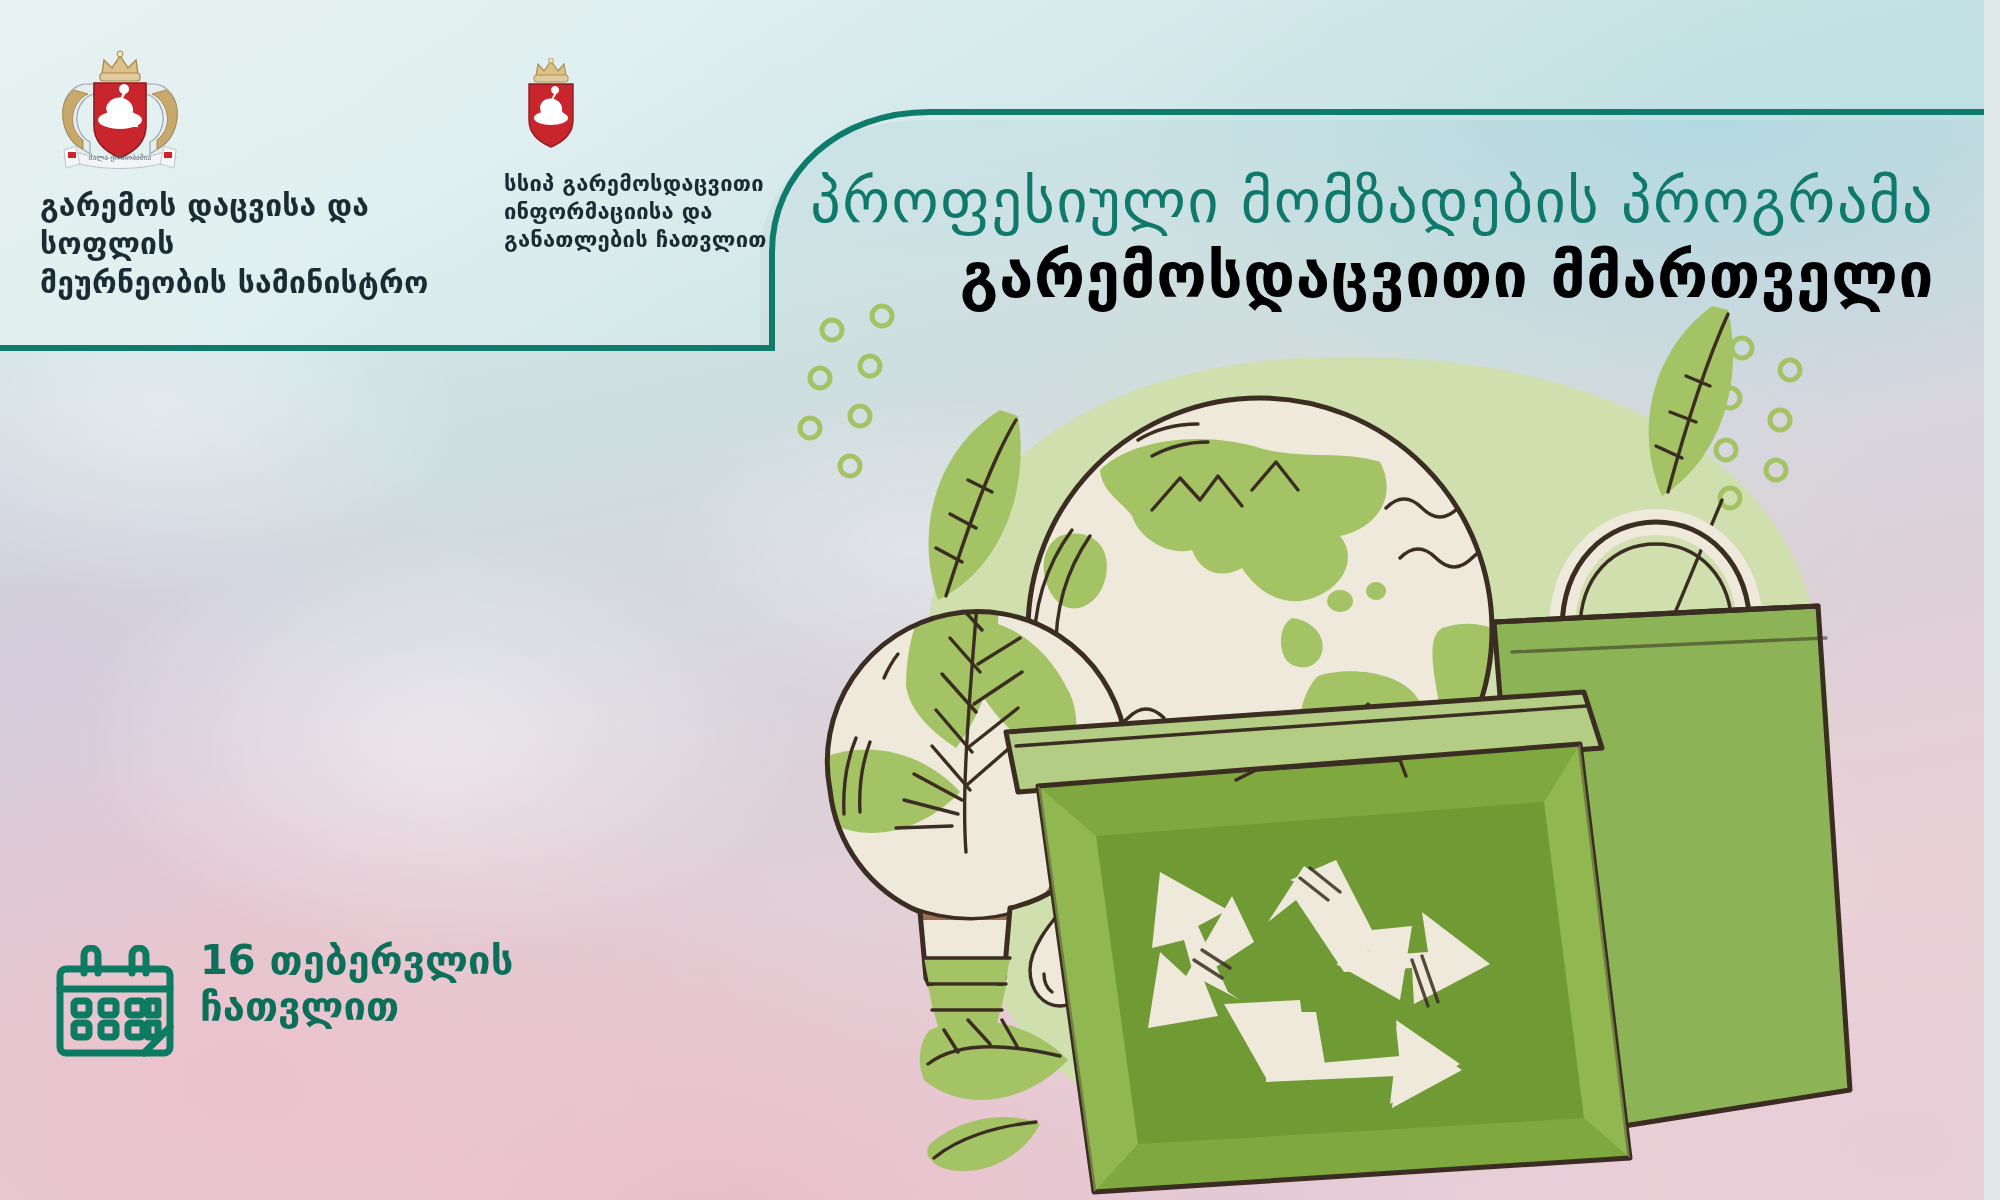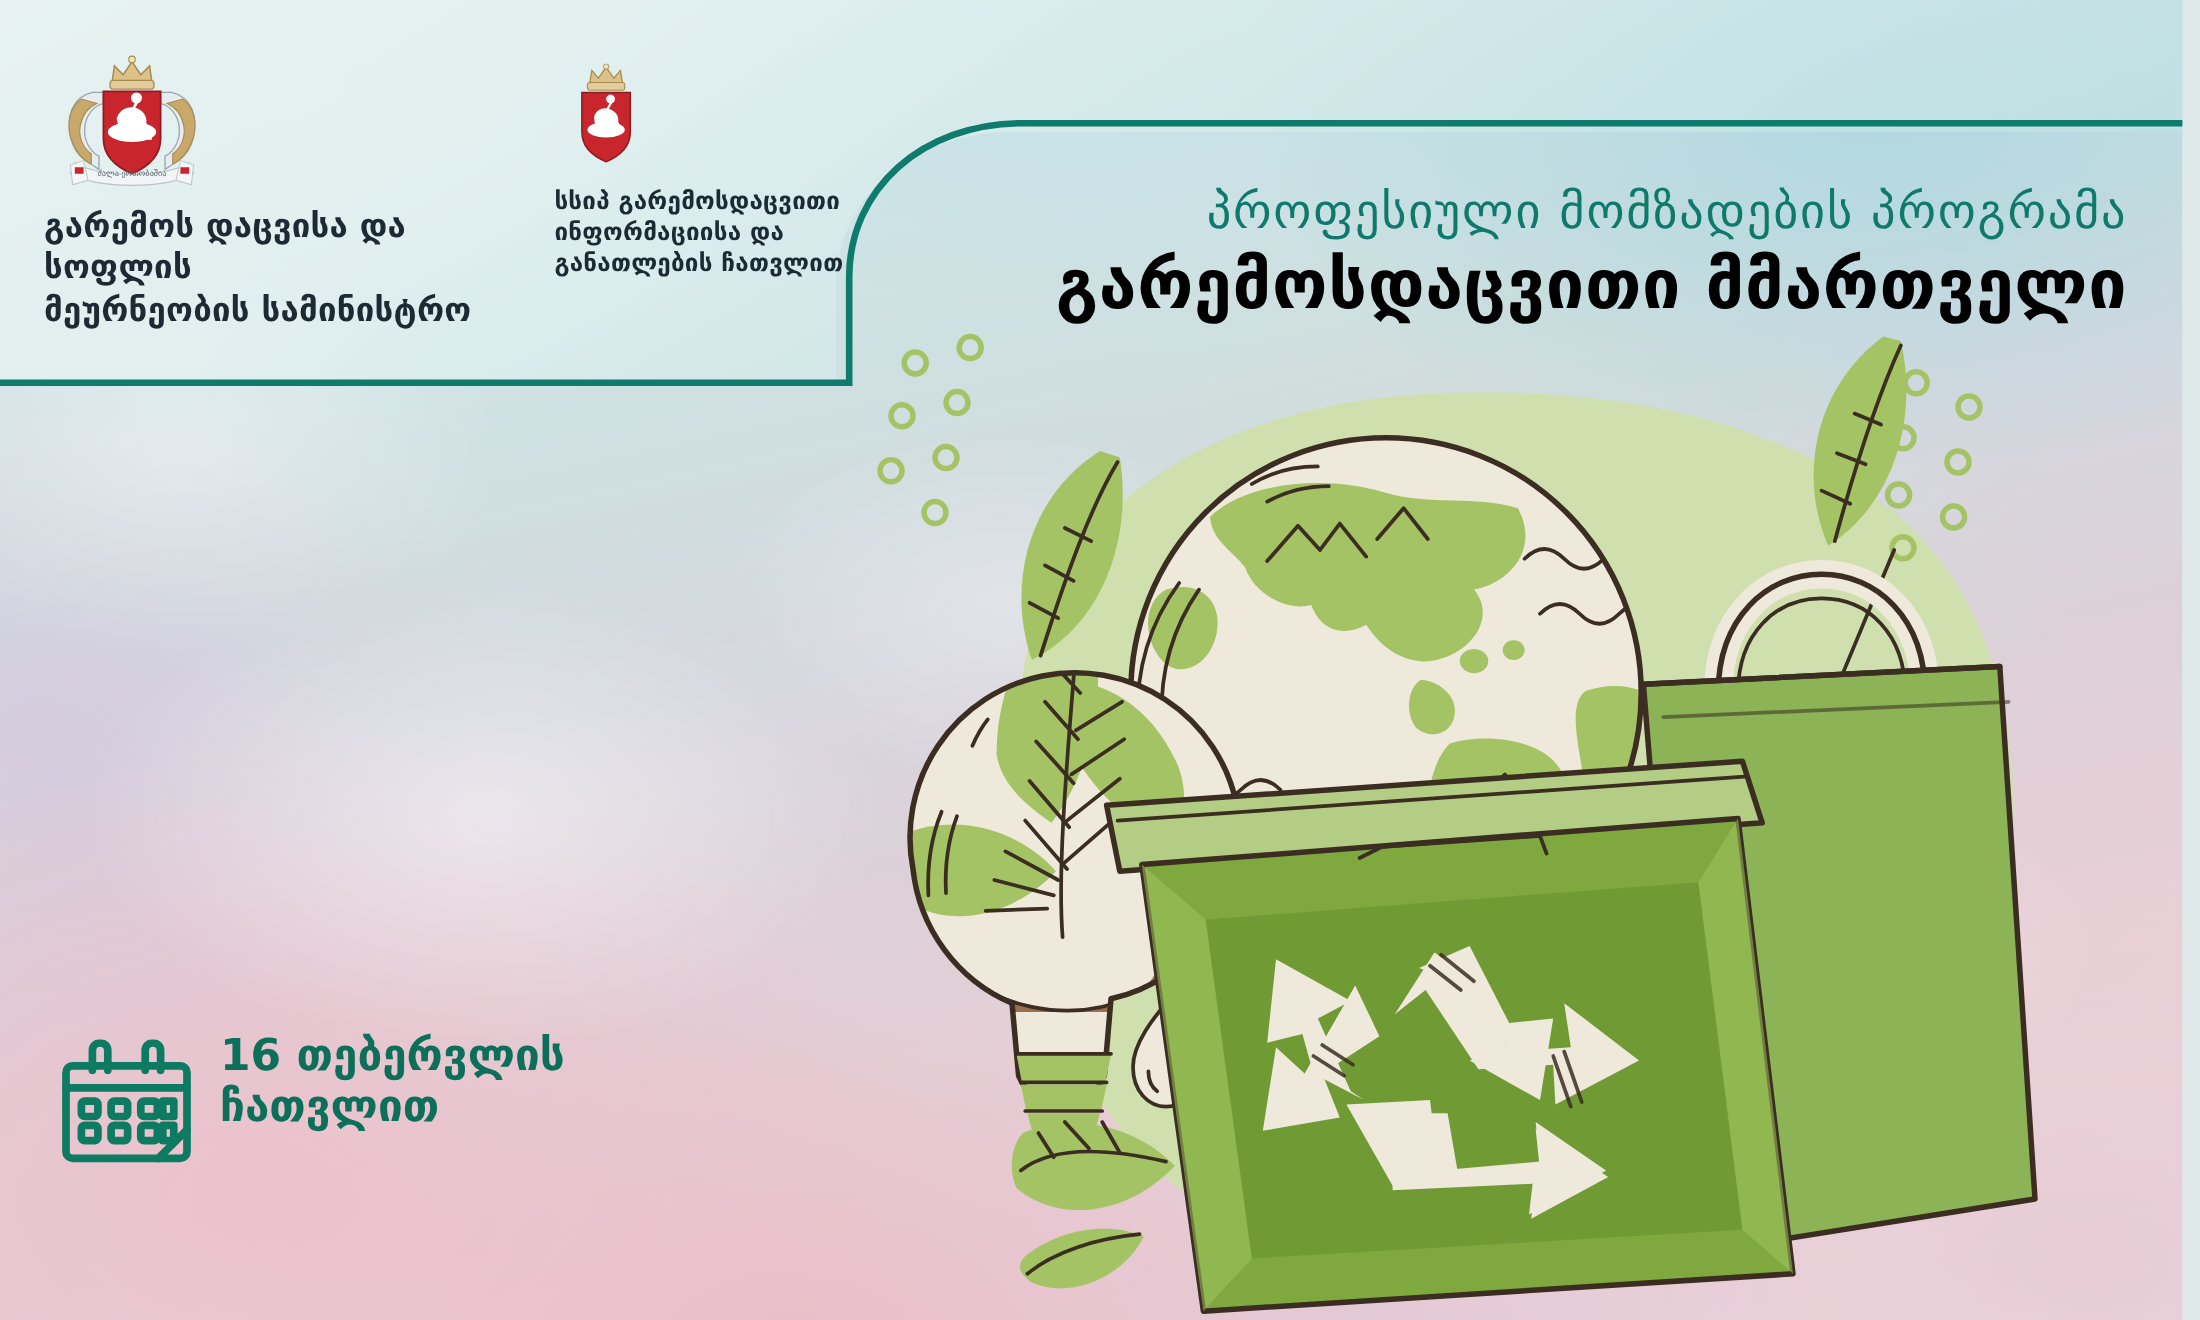--- a/index.html
+++ b/index.html
@@ -62,21 +62,21 @@
   .logo-ministry .org-text { font-size:30px; width:430px; }
   .logo-center   .org-text { font-size:22px; width:320px; }
 
   
   .title-wrap {
     position:absolute; right:50px; top:170px;
     text-align:right; width:1420px;
   }
   .title-line1 {
     color:#0f7a6c;
-    font-size:44px;
+    font-size:60px;
     letter-spacing:1.6px;
     line-height:1.05;
     font-weight:400;
   }
   .title-line2 {
     color:#000000;
     font-size:62px;
     font-weight:bold;
     letter-spacing:0.6px;
     line-height:1.18;

